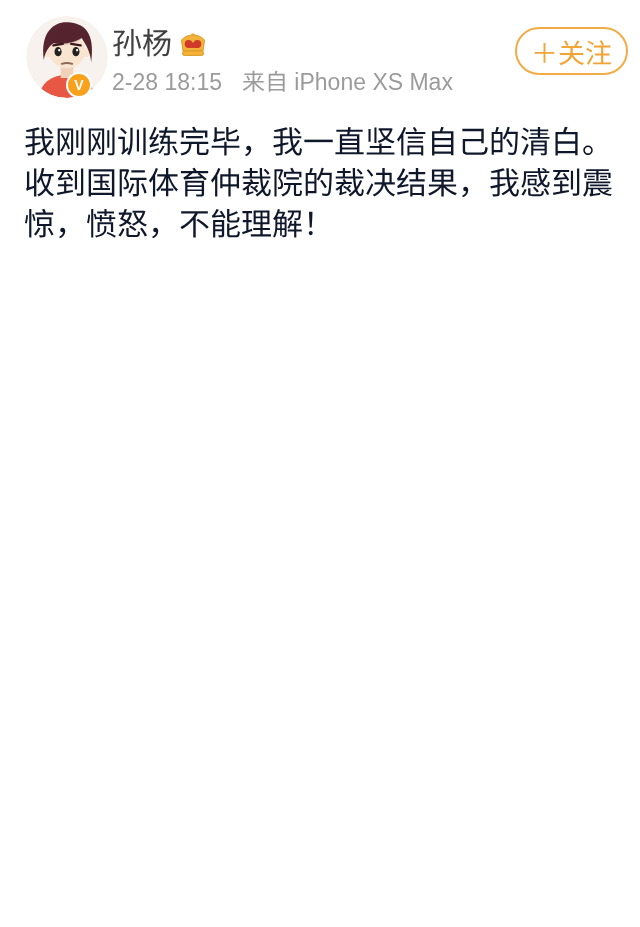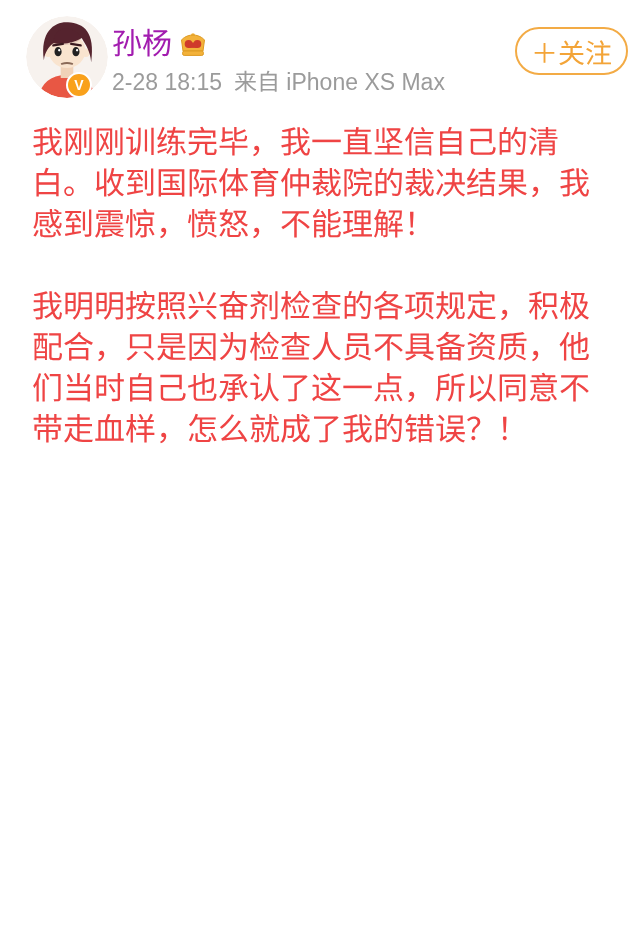--- a/index.html
+++ b/index.html
@@ -53,33 +53,33 @@
     position: absolute;
     left: 112px;
     top: 26px;
     display: flex;
     align-items: center;
     gap: 7px;
   }
   .user-name {
     font-size: 30px;
     line-height: 36px;
-    color: #a21caf;
+    color: #404040;
     font-weight: 400;
   }
   .crown-icon { width: 28px; height: 26px; display: block; margin-top: 2px; }
   .meta-row {
     position: absolute;
     left: 112px;
     top: 67px;
     font-size: 23px;
     line-height: 30px;
     color: #9b9b9b;
   }
-  .meta-row .source { margin-left: 12px; }
+  .meta-row .source { margin-left: 20px; }
   .follow-button {
     position: absolute;
     right: 12px;
     top: 27px;
     min-width: 111px;
     height: 48px;
     border: 2px solid #f3ab45;
     border-radius: 26px;
     background: #ffffff;
     color: #f3a437;
@@ -91,24 +91,24 @@
     padding: 0 14px;
     box-sizing: border-box;
     cursor: pointer;
   }
   
   .post-body {
     margin-top: 12px;
     padding: 0 20px;
   }
   .post-body p {
-    margin: 12px;
+    margin: 4px;
     font-size: 31px;
     line-height: 41px;
-    color: #ef4444;
+    color: #0f172a;
     text-align: left;
     word-break: normal;
     overflow-wrap: break-word;
   }
   .post-body p.gap-after { margin-bottom: 41px; }
 </style>
 </head>
 <body>
 
 <div class="post-card">
@@ -170,16 +170,15 @@
 
     <button class="follow-button">
       <span>＋</span>
         <span>关注</span>
     </button>
 
   </div>
 
   <div class="post-body">
     <p class="gap-after">我刚刚训练完毕，我一直坚信自己的清白。收到国际体育仲裁院的裁决结果，我感到震惊，愤怒，不能理解！</p>
-    <p>我明明按照兴奋剂检查的各项规定，积极配合，只是因为检查人员不具备资质，他们当时自己也承认了这一点，所以同意不带走血样，怎么就成了我的错误？！</p>
   </div>
 
 </div>
 
 </body></html>

